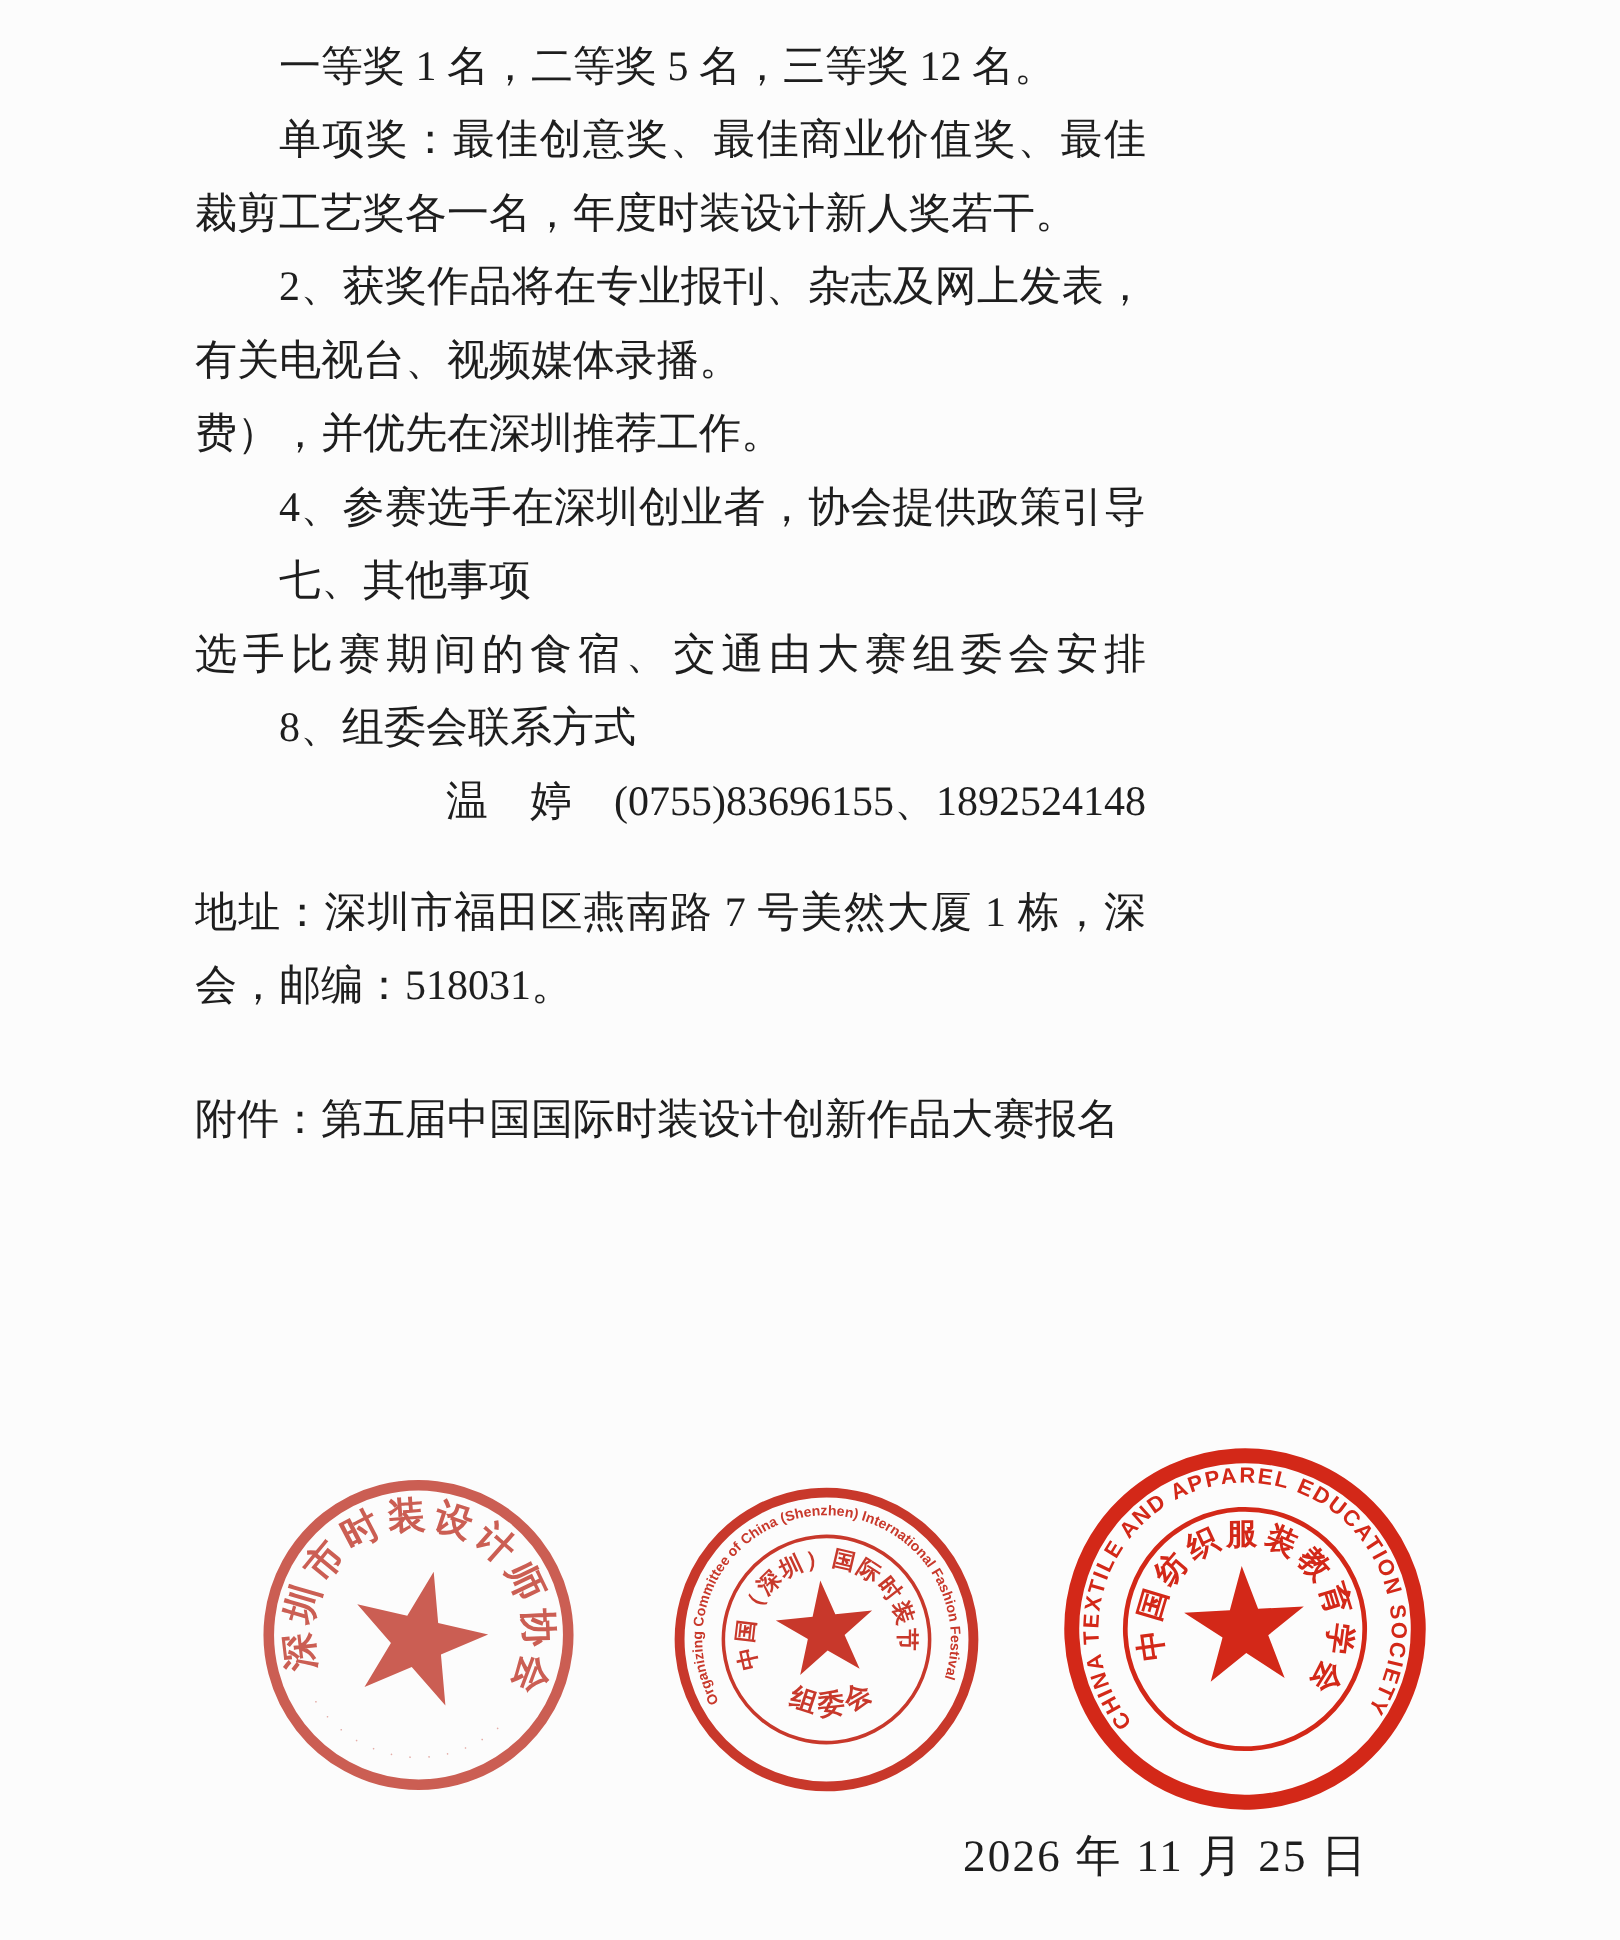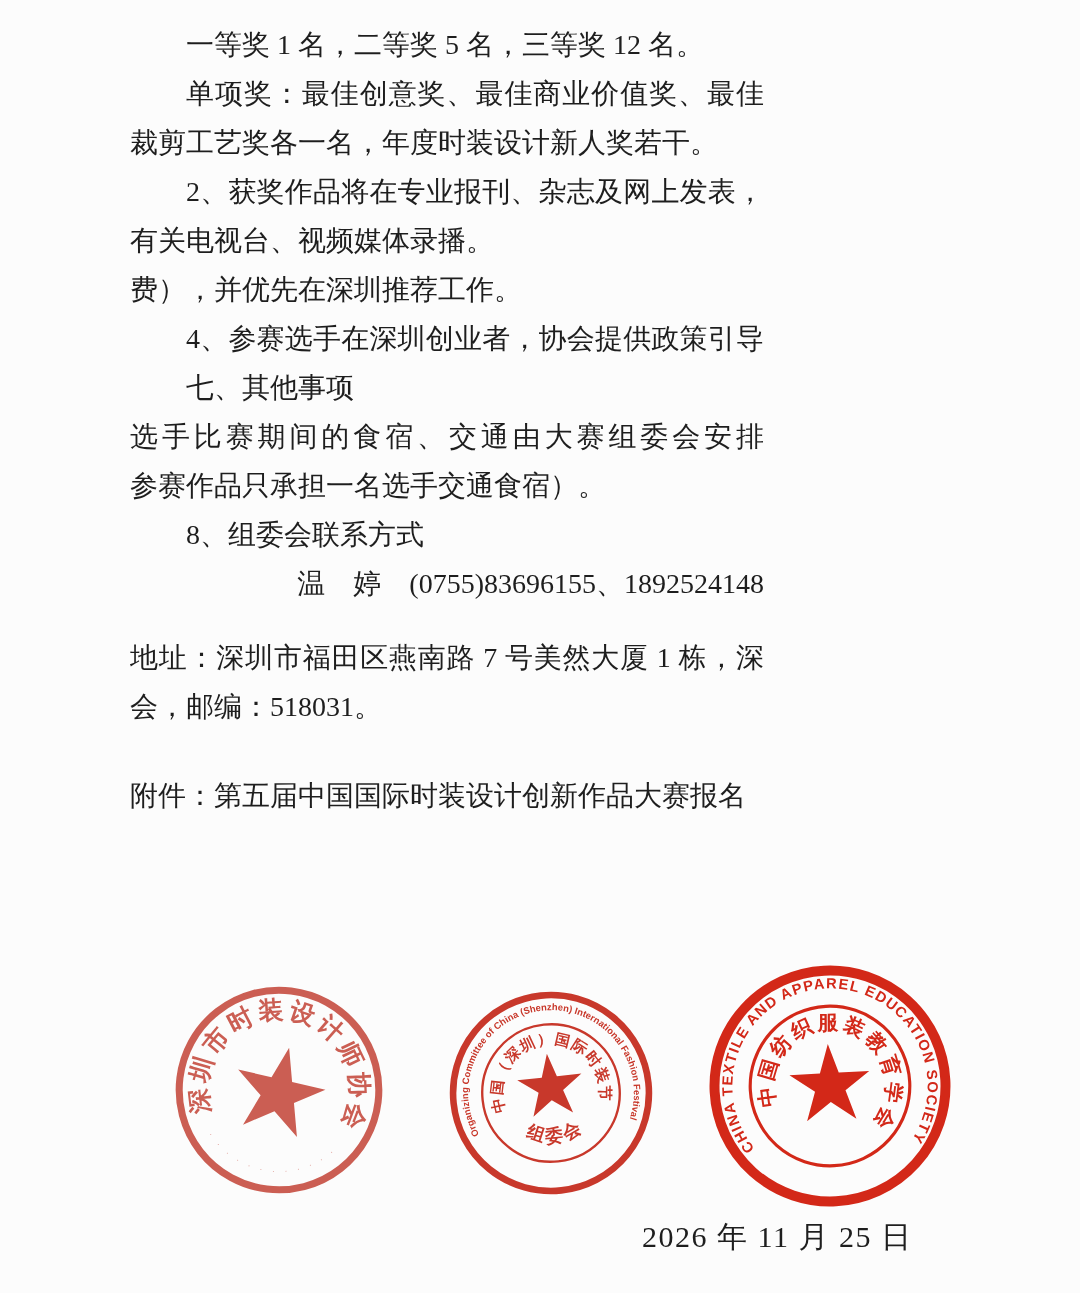--- a/index.html
+++ b/index.html
@@ -69,21 +69,20 @@
   <div class="textblock">
     <div class="line in">一等奖 1 名，二等奖 5 名，三等奖 12 名。</div>
     <div class="line in j">单项奖：最佳创意奖、最佳商业价值奖、最佳色彩搭配奖、最佳</div>
     <div class="line">裁剪工艺奖各一名，年度时装设计新人奖若干。</div>
     <div class="line in j">2、获奖作品将在专业报刊、杂志及网上发表，决赛现场由</div>
     <div class="line">有关电视台、视频媒体录播。</div>
     <div class="line">费），并优先在深圳推荐工作。</div>
     <div class="line in j">4、参赛选手在深圳创业者，协会提供政策引导并给予扶持。</div>
     <div class="line in">七、其他事项</div>
     <div class="line j">选手比赛期间的食宿、交通由大赛组委会安排（注：组委会对每组</div>
-    <div class="line">参赛作品只承担一名选手交通食宿）。</div>
     <div class="line in">8、组委会联系方式</div>
     <div class="line inw">温　婷　(0755)83696155、18925241482</div>
     <div class="line j gap-md">地址：深圳市福田区燕南路 7 号美然大厦 1 栋，深圳市时装设计师协</div>
     <div class="line">会，邮编：518031。</div>
     <div class="line gap-lg">附件：第五届中国国际时装设计创新作品大赛报名表</div>
   </div>
 
   <div class="seal seal-1">
     <svg width="226" height="230" viewBox="0 0 240 240">
       <defs>

